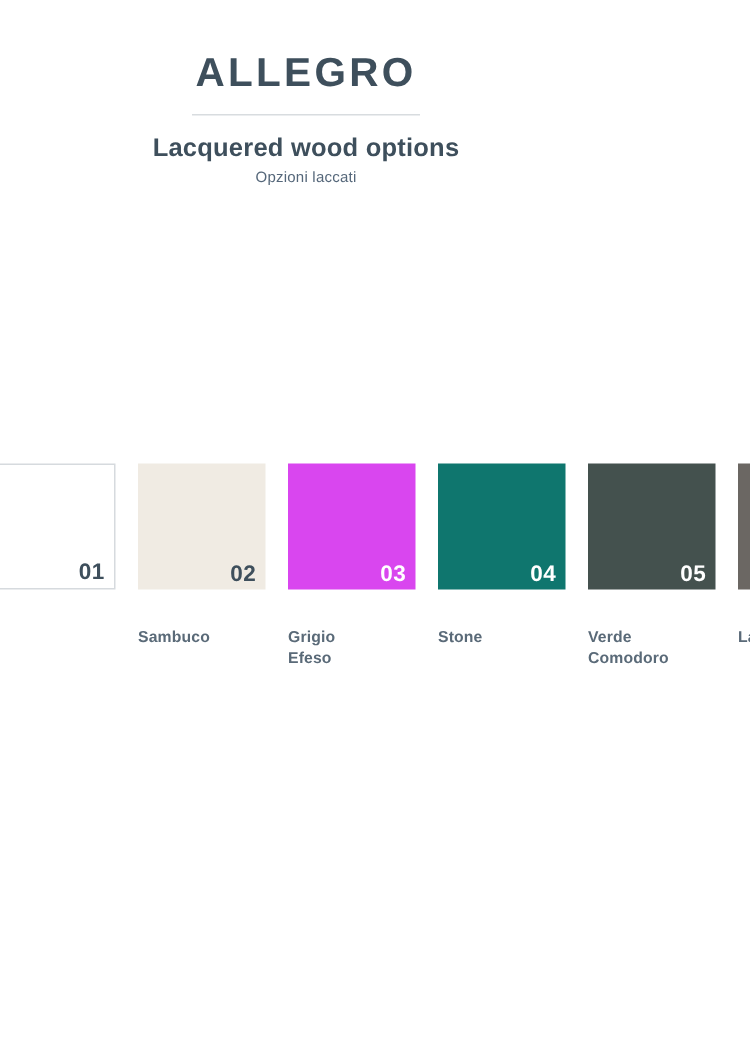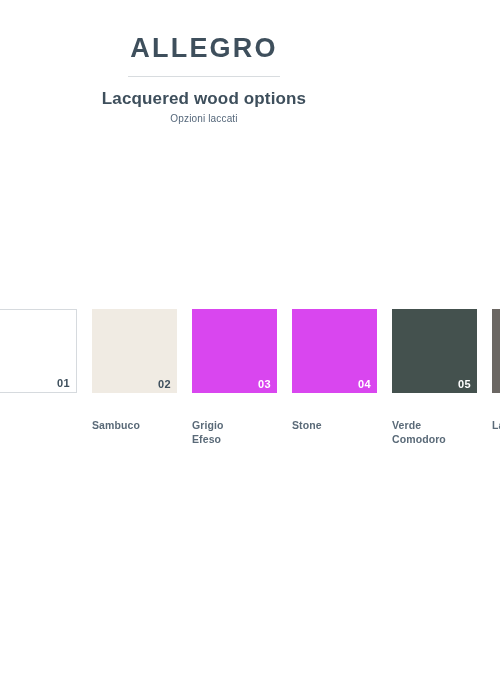--- a/index.html
+++ b/index.html
@@ -80,21 +80,21 @@
     position: relative;
     box-sizing: border-box;
   }
   .swatch-chip.bordered {
     border: 1px solid #d6dade;
   }
   .swatch-number {
     position: absolute;
     right: 6px;
     bottom: 3px;
-    font-size: 11px;
+    font-size: 15px;
     font-weight: bold;
     letter-spacing: 0.4px;
     line-height: 1;
   }
   .swatch-label {
     padding-top: 26px;
     font-size: 10.5px;
     font-weight: bold;
     color: #5a6a78;
     line-height: 1.32;
@@ -126,21 +126,21 @@
       <div class="swatch-label" style="color: rgb(90, 106, 120);">Sambuco</div>
     </div>
     <div class="swatch-cell">
       <div class="swatch-chip" style="background: #d946ef;">
         <span class="swatch-number" style="color: rgb(255, 255, 255);">03</span>
       </div>
       <div class="swatch-label" style="color: rgb(90, 106, 120);">Grigio
 Efeso</div>
     </div>
     <div class="swatch-cell">
-      <div class="swatch-chip" style="background: #d946ef;">
+      <div class="swatch-chip" style="background: #0f766e;">
         <span class="swatch-number" style="color: rgb(255, 255, 255);">04</span>
       </div>
       <div class="swatch-label" style="color: rgb(90, 106, 120);">Stone</div>
     </div>
     <div class="swatch-cell">
       <div class="swatch-chip" style="background: rgb(68, 81, 78);">
         <span class="swatch-number" style="color: rgb(255, 255, 255);">05</span>
       </div>
       <div class="swatch-label" style="color: rgb(90, 106, 120);">Verde
 Comodoro</div>

